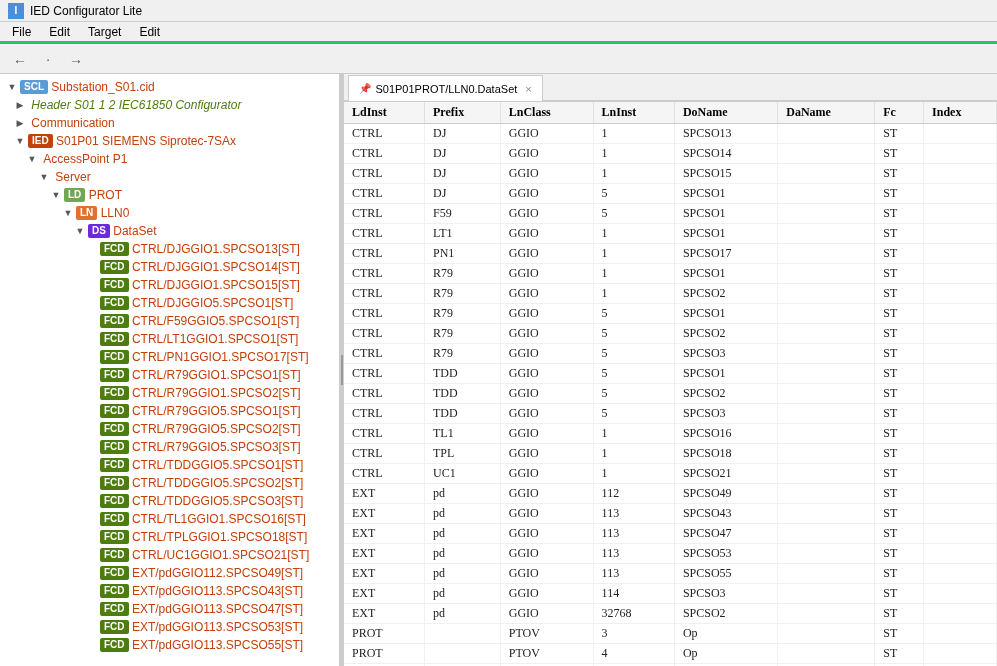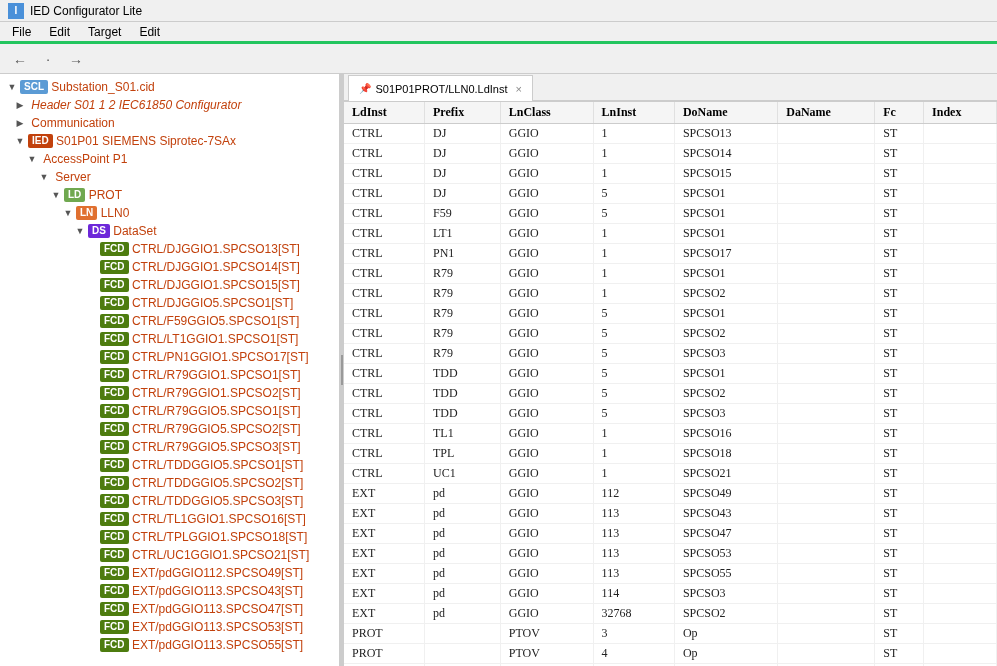--- a/index.html
+++ b/index.html
@@ -57,21 +57,21 @@
     
     
     .resize-handle { width: 4px; background: #ccc; cursor: ew-resize; flex-shrink: 0; position: relative; }
     .resize-handle::after { content: ''; position: absolute; top: 50%; left: 50%; transform: translate(-50%, -50%); width: 2px; height: 30px; background: #999; }
     
     
     ::-webkit-scrollbar { width: 12px; height: 12px; }
     ::-webkit-scrollbar-track { background: #f0f0f0; }
     ::-webkit-scrollbar-thumb { background: #c0c0c0; border: 2px solid #f0f0f0; }
     .node-text { font-size: 12px; color: #c2410c; }
-    .node-text.gray { color: #c2410c; font-style: italic; }
+    .node-text.gray { color: #4d7c0f; font-style: italic; }
   </style>
 </head>
 <body>
 
 <div class="title-bar">
   <span class="title-bar-icon">I</span>
   <span>IED Configurator Lite</span>
 </div>
 
 <div class="menu-bar">
@@ -250,21 +250,21 @@
       </div>
   </div>
 
   <div class="resize-handle"></div>
 
   <div class="right-panel">
 
     <div class="tab-bar">
       <div class="tab">
         <span class="tab-pin">📌</span>
-        <span>S01P01PROT/LLN0.LdInst</span>
+        <span>S01P01PROT/LLN0.DataSet</span>
         <span class="tab-close">×</span>
       </div>
     </div>
 
     <div class="data-grid">
       <table class="grid-table" id="grid-table">
         <thead>
           <tr id="grid-header-row">
               <th>LdInst</th>
               <th>Prefix</th>

